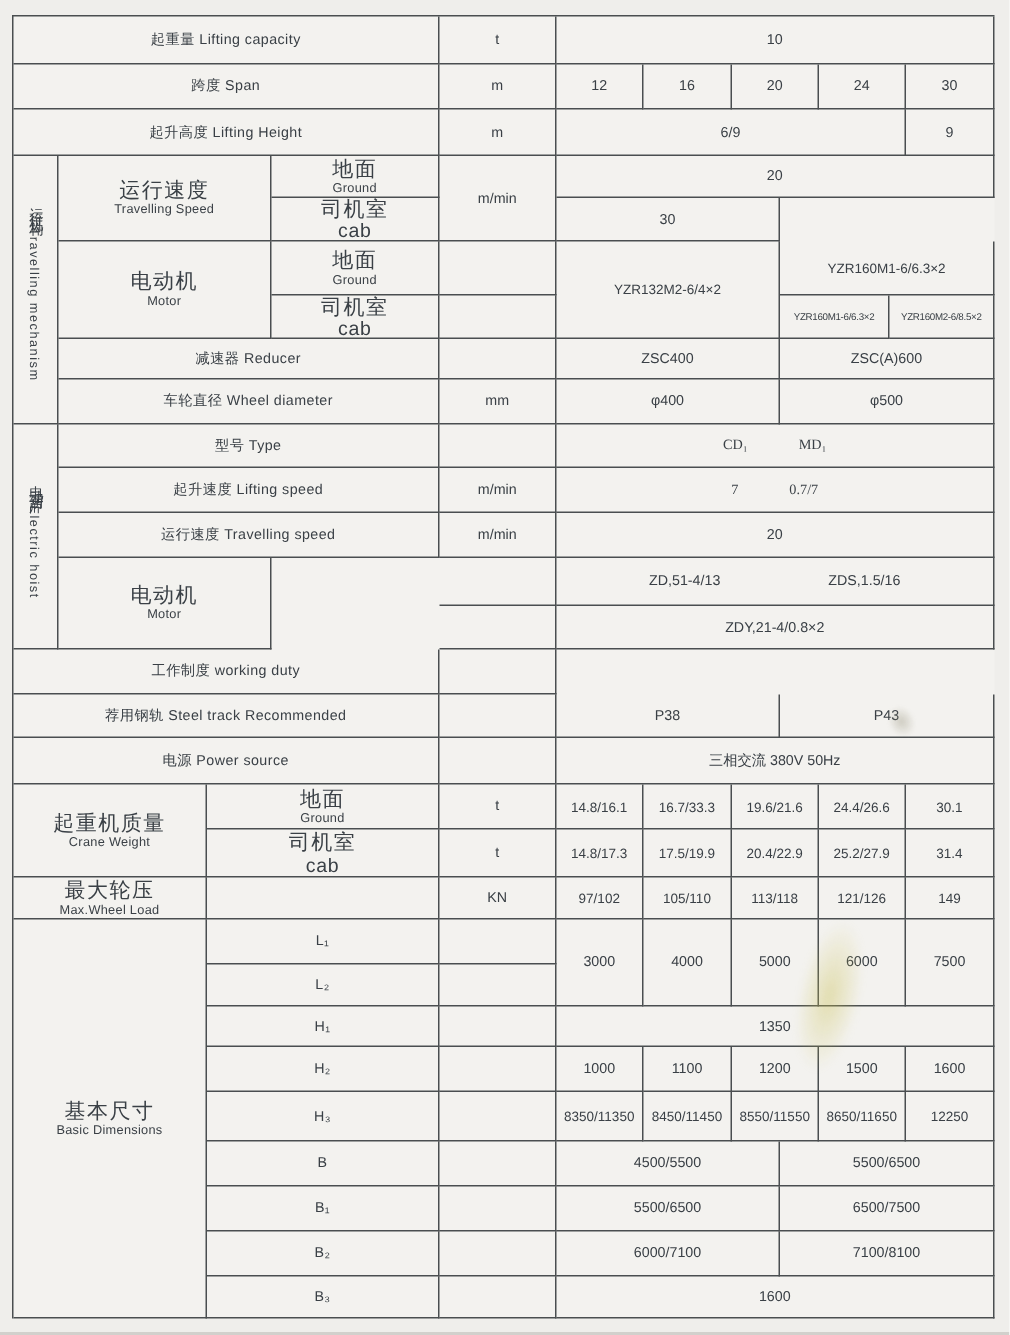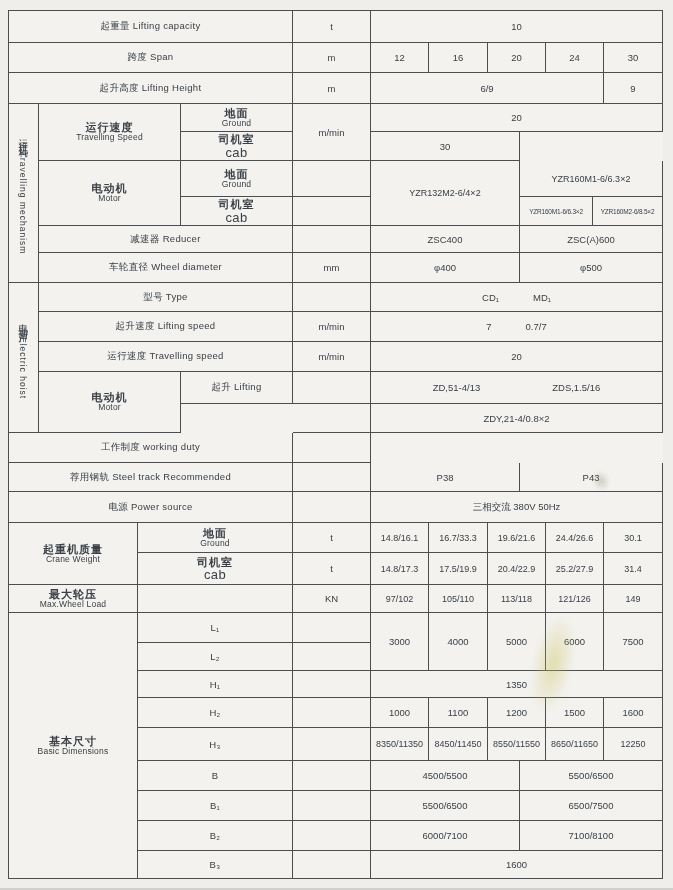--- a/index.html
+++ b/index.html
@@ -16,25 +16,25 @@
   }
   .c{
     border-right:1px solid #4a4e50;border-bottom:1px solid #4a4e50;
     display:flex;align-items:center;justify-content:center;text-align:center;
     overflow:hidden;min-width:0;min-height:0;
   }
   .lbl{font-size:9.5px;letter-spacing:.3px;}
   .val{font-size:9.5px;}
   .sm{font-size:9px;}
   .two{flex-direction:column;line-height:1.12;}
-  .zh{font-size:11px;letter-spacing:1px;font-weight:bold;}
+  .zh{font-size:14px;letter-spacing:1px;}
   .en{font-size:8.5px;letter-spacing:.2px;}
   .cabword{font-size:13px;letter-spacing:.4px;line-height:1;}
   .tiny{font-size:6.5px;letter-spacing:-.2px;white-space:nowrap;}
-  .pair{gap:34px;}
+  .pair{gap:34px;font-family:Liberation Serif, serif;}
   .pairwide{gap:72px;}
   .vtext{writing-mode:vertical-lr;text-orientation:mixed;line-height:1.1;}
   .vzh{font-size:9.5px;letter-spacing:3px;}
   .ven{font-size:8.5px;letter-spacing:1px;}
   .vgap{display:inline-block;width:1px;height:9px;}
   .stain{
     position:absolute;left:532px;top:612px;width:42px;height:104px;
     background:radial-gradient(ellipse at center,rgba(200,190,80,.40),rgba(200,190,80,0) 70%);
     filter:blur(2px);transform:rotate(12deg);pointer-events:none;
   }
@@ -140,21 +140,20 @@
     </div>
 
     <div class="c lbl" style="grid-area:12/2/13/5">运行速度 Travelling speed</div>
     <div class="c val" style="grid-area:12/5/13/6">m/min</div>
     <div class="c val" style="grid-area:12/6/13/13">20</div>
 
     <div class="c two" style="grid-area:13/2/15/4">
       <span class="zh">电动机</span>
       <span class="en">Motor</span>
     </div>
-    <div class="c lbl" style="grid-area:13/4/14/5">起升 Lifting</div>
     <div class="c" style="grid-area:13/5/14/6"></div>
     <div class="c" style="grid-area:14/5/15/6"></div>
     <div class="c val pairwide" style="grid-area:13/6/14/13">
       <span>ZD,51-4/13</span>
       <span>ZDS,1.5/16</span>
     </div>
     <div class="c val" style="grid-area:14/6/15/13">ZDY,21-4/0.8×2</div>
 
     <div class="c lbl" style="grid-area:15/1/16/5">工作制度 working duty</div>
     <div class="c" style="grid-area:15/5/16/6"></div>

